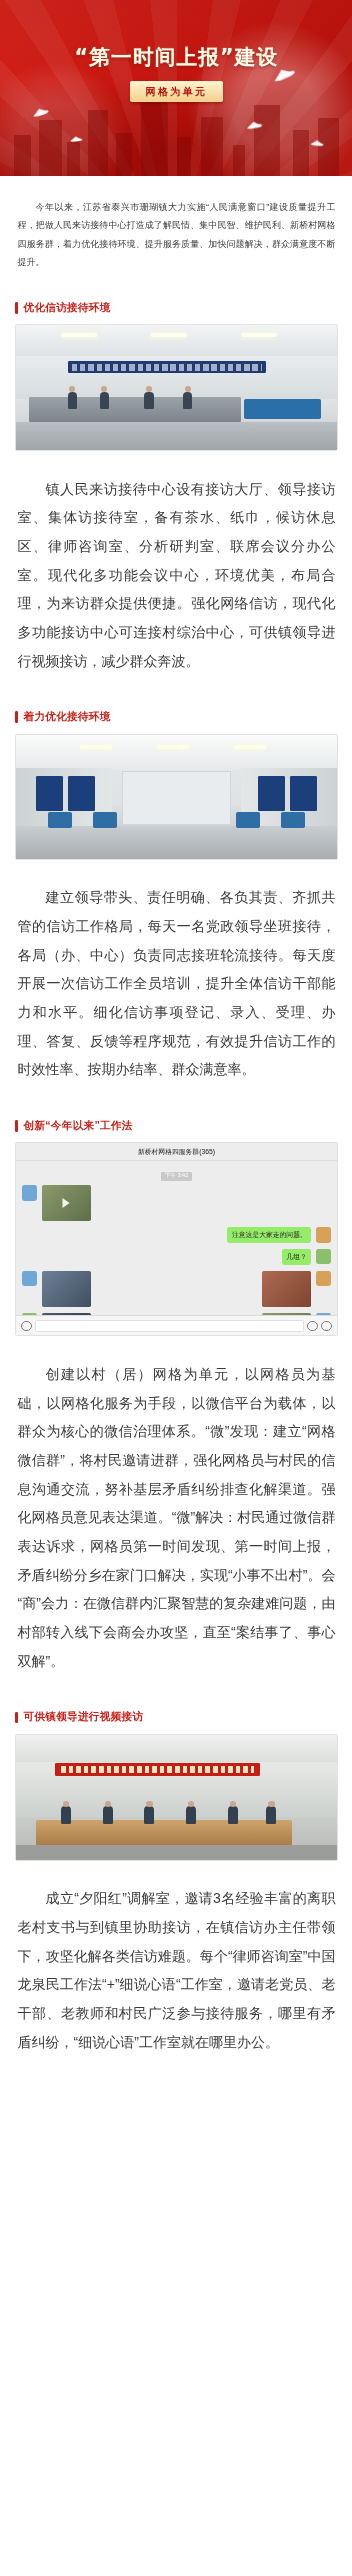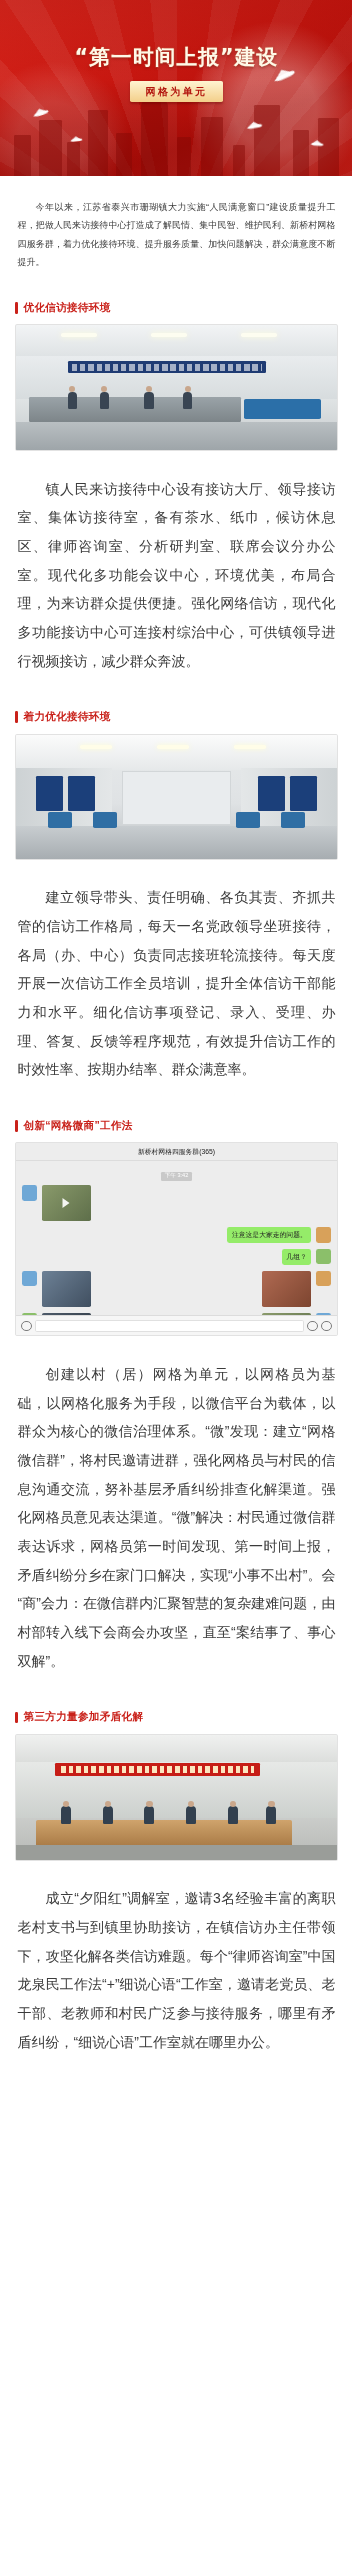--- a/index.html
+++ b/index.html
@@ -316,21 +316,21 @@
           <div class="chair2" style="right:10%;"></div>
           <div class="chair2" style="right:24%;"></div>
         </div>
       </div>
       <p class="para">建立领导带头、责任明确、各负其责、齐抓共管的信访工作格局，每天一名党政领导坐班接待，各局（办、中心）负责同志接班轮流接待。每天度开展一次信访工作全员培训，提升全体信访干部能力和水平。细化信访事项登记、录入、受理、办理、答复、反馈等程序规范，有效提升信访工作的时效性率、按期办结率、群众满意率。</p>
     </div>
 
     <div class="section">
       <div class="section-head">
         <span class="bar"></span>
-        <span class="section-title">创新“网格微商”工作法</span>
+        <span class="section-title">创新“今年以来”工作法</span>
       </div>
       <div class="photo-wrap">
         <div class="photo ph3">
           <div class="wx-bar">新桥村网格四服务群(365)</div>
           <div class="wx-body">
             <div class="wx-center">
               <span class="wx-time">下午 3:42</span>
             </div>
 
             <div class="wx-row">
@@ -372,21 +372,21 @@
             <div class="wx-circ"></div>
           </div>
         </div>
       </div>
       <p class="para">创建以村（居）网格为单元，以网格员为基础，以网格化服务为手段，以微信平台为载体，以群众为核心的微信治理体系。“微”发现：建立“网格微信群”，将村民邀请进群，强化网格员与村民的信息沟通交流，努补基层矛盾纠纷排查化解渠道。强化网格员意见表达渠道。“微”解决：村民通过微信群表达诉求，网格员第一时间发现、第一时间上报，矛盾纠纷分乡在家门口解决，实现“小事不出村”。会“商”会力：在微信群内汇聚智慧的复杂建难问题，由村部转入线下会商会办攻坚，直至“案结事了、事心双解”。</p>
     </div>
 
     <div class="section">
       <div class="section-head">
         <span class="bar"></span>
-        <span class="section-title">第三方力量参加矛盾化解</span>
+        <span class="section-title">可供镇领导进行视频接访</span>
       </div>
       <div class="photo-wrap">
         <div class="photo ph4">
           <div class="top4"></div>
           <div class="wall4"></div>
           <div class="red-banner"></div>
           <div class="table4"></div>
           <div class="floor4"></div>
           <div class="seat" style="left:14%;"></div>
           <div class="seat" style="left:27%;"></div>

